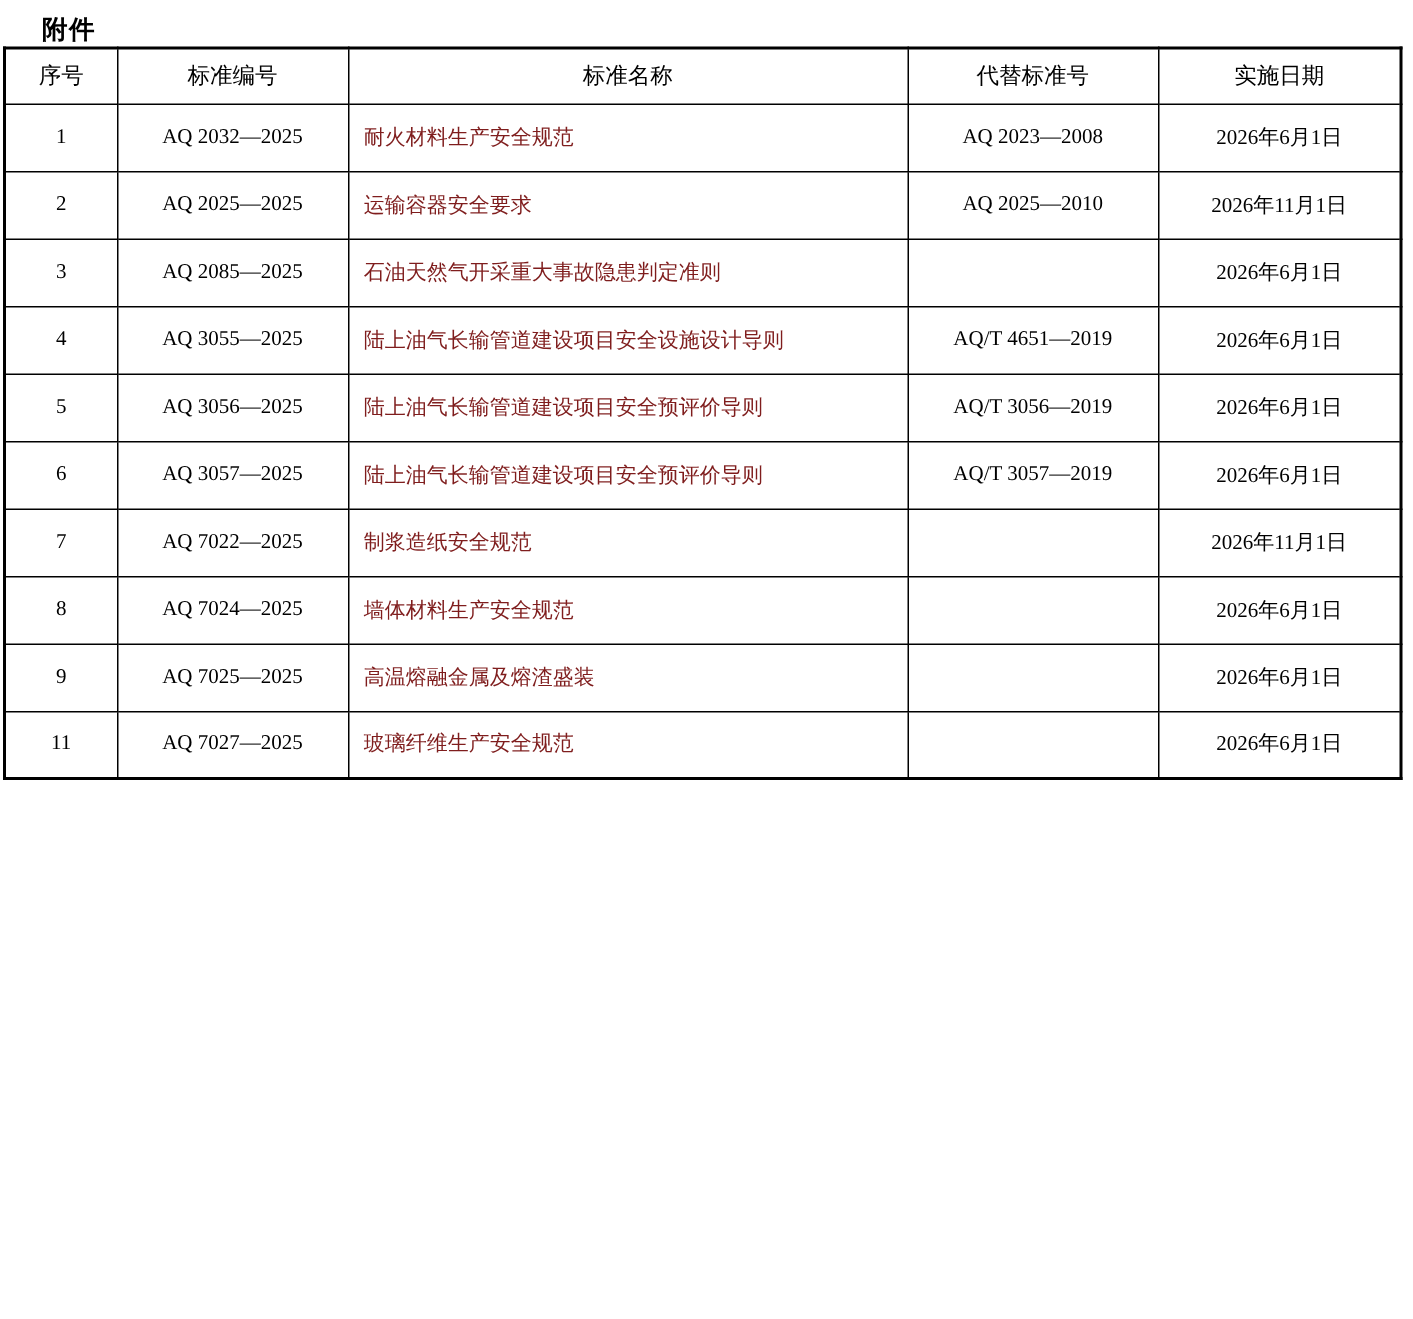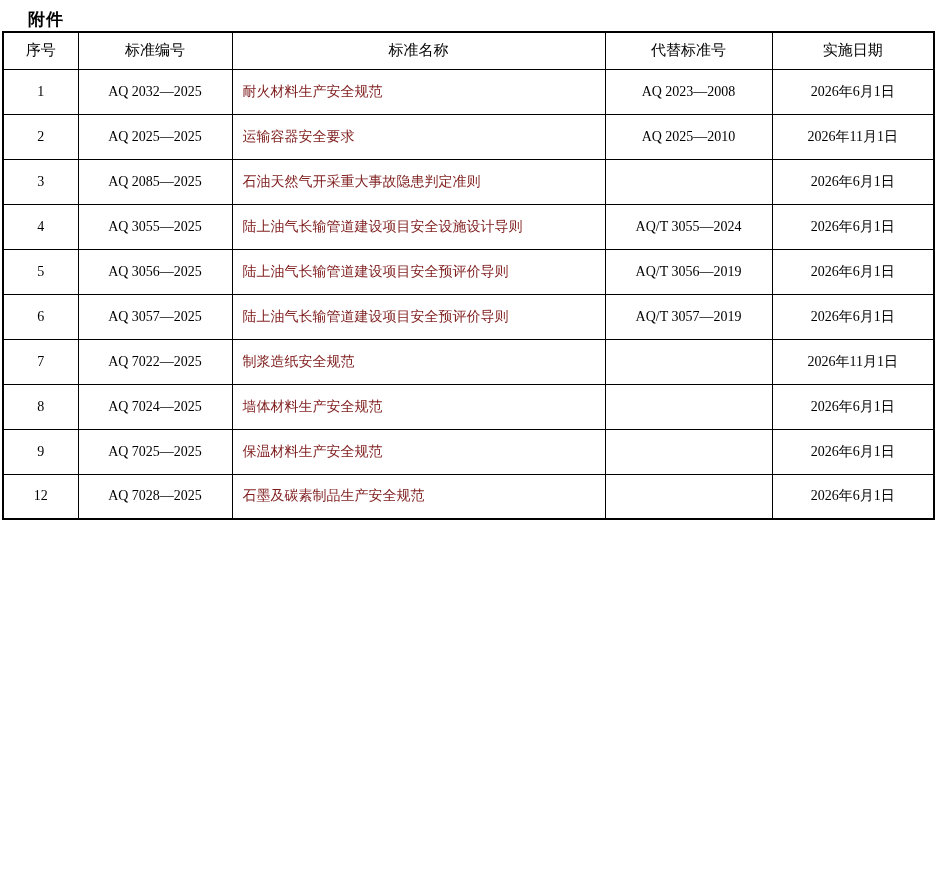--- a/index.html
+++ b/index.html
@@ -114,21 +114,21 @@
           <td class="c-no">3</td>
           <td class="c-code">AQ 2085—2025</td>
           <td class="c-name"><span class="name-link">石油天然气开采重大事故隐患判定准则</span></td>
           <td class="c-repl"></td>
           <td class="c-date">2026年6月1日</td>
         </tr>
         <tr>
           <td class="c-no">4</td>
           <td class="c-code">AQ 3055—2025</td>
           <td class="c-name"><span class="name-link">陆上油气长输管道建设项目安全设施设计导则</span></td>
-          <td class="c-repl">AQ/T 3055—2024</td>
+          <td class="c-repl">AQ/T 4651—2019</td>
           <td class="c-date">2026年6月1日</td>
         </tr>
         <tr>
           <td class="c-no">5</td>
           <td class="c-code">AQ 3056—2025</td>
           <td class="c-name"><span class="name-link">陆上油气长输管道建设项目安全预评价导则</span></td>
           <td class="c-repl">AQ/T 3056—2019</td>
           <td class="c-date">2026年6月1日</td>
         </tr>
         <tr>
@@ -148,27 +148,27 @@
         <tr>
           <td class="c-no">8</td>
           <td class="c-code">AQ 7024—2025</td>
           <td class="c-name"><span class="name-link">墙体材料生产安全规范</span></td>
           <td class="c-repl"></td>
           <td class="c-date">2026年6月1日</td>
         </tr>
         <tr>
           <td class="c-no">9</td>
           <td class="c-code">AQ 7025—2025</td>
-          <td class="c-name"><span class="name-link">保温材料生产安全规范</span></td>
+          <td class="c-name"><span class="name-link">高温熔融金属及熔渣盛装</span></td>
           <td class="c-repl"></td>
           <td class="c-date">2026年6月1日</td>
         </tr>
         <tr>
-          <td class="c-no">12</td>
-          <td class="c-code">AQ 7028—2025</td>
-          <td class="c-name"><span class="name-link">石墨及碳素制品生产安全规范</span></td>
+          <td class="c-no">11</td>
+          <td class="c-code">AQ 7027—2025</td>
+          <td class="c-name"><span class="name-link">玻璃纤维生产安全规范</span></td>
           <td class="c-repl"></td>
           <td class="c-date">2026年6月1日</td>
         </tr>
       </tbody>
   </table>
 
 </div>
 
 </body></html>

